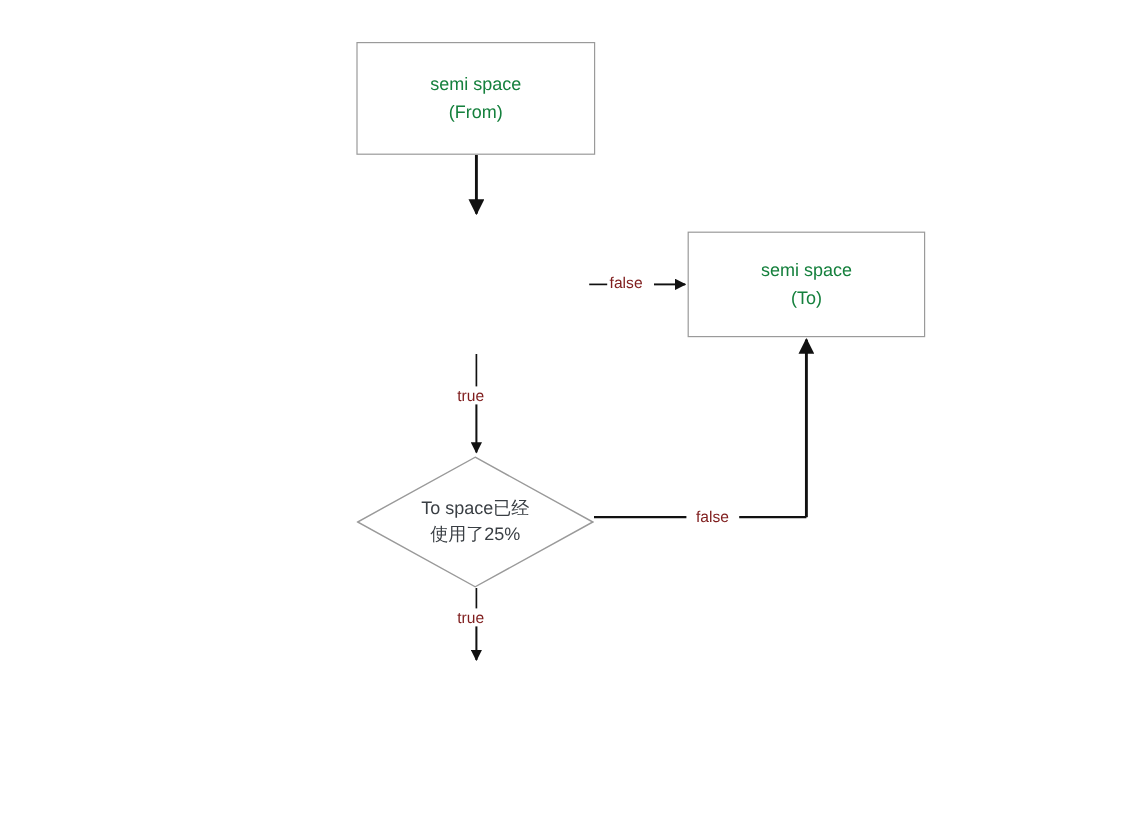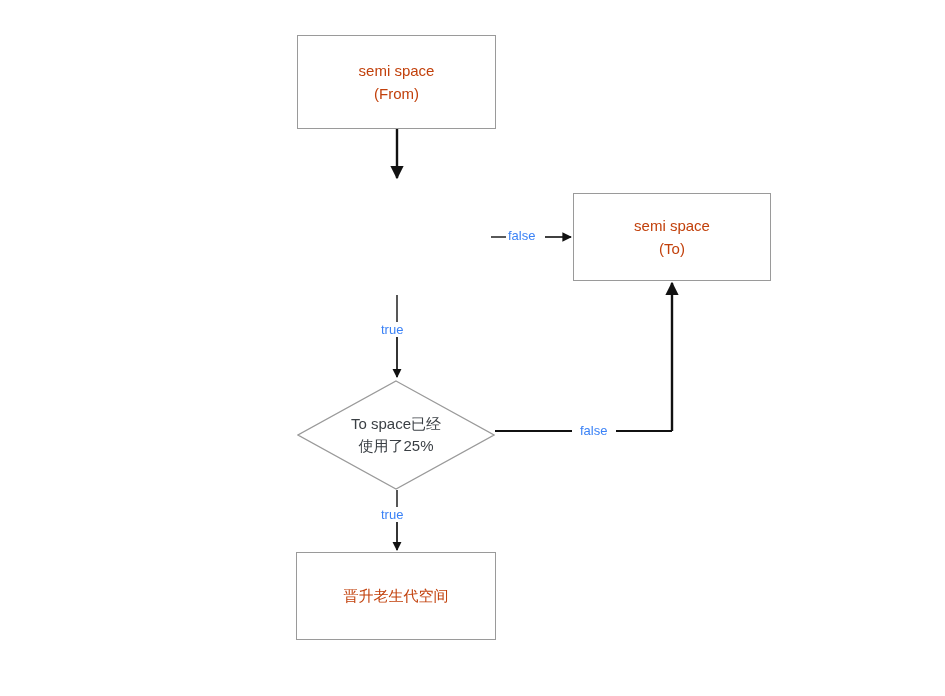--- a/index.html
+++ b/index.html
@@ -34,21 +34,21 @@
     justify-content: center;
     text-align: center;
   }
   .box {
     border: 1px solid #9a9a9a;
     background: #ffffff;
   }
   .box .label {
     font-size: 15px;
     line-height: 1.55;
-    color: #c2410c;
+    color: #15803d;
     white-space: pre-line;
   }
   .diamond-wrap {
     position: absolute;
   }
   .diamond-wrap svg {
     position: absolute;
     left: 0;
     top: 0;
   }
@@ -65,21 +65,21 @@
     font-size: 15px;
     line-height: 1.5;
     color: #3a3f44;
     white-space: pre-line;
     padding: 0 14px;
     box-sizing: border-box;
   }
   .edge-label {
     position: absolute;
     font-size: 13px;
-    color: #3b82f6;
+    color: #7f1d1d;
     background: #ffffff;
     padding: 0 2px;
     line-height: 1;
     white-space: nowrap;
   }
 </style>
 </head>
 <body>
 
 <div id="canvas">
@@ -127,23 +127,20 @@
   </div>
 
   <div class="diamond-wrap" style="left:297px; top:380px; width:198px; height:110px;">
     <svg width="198" height="110" viewBox="0 0 198 110" xmlns="http://www.w3.org/2000/svg">
       <polygon points="99,1 197,55 99,109 1,55" fill="#ffffff" stroke="#9a9a9a" stroke-width="1.2"></polygon>
     </svg>
     <div class="diamond-text">To space已经
 使用了25%</div>
   </div>
 
-  <div class="node box" style="left:296px; top:552px; width:200px; height:88px;">
-    <span class="label">晋升老生代空间</span>
-  </div>
 
   <div class="edge-label" style="left:506px; top:229px;">false</div>
 
   <div class="edge-label" style="left:379px; top:323px;">true</div>
 
   <div class="edge-label" style="left:578px; top:424px;">false</div>
 
   <div class="edge-label" style="left:379px; top:508px;">true</div>
 
 </div>

